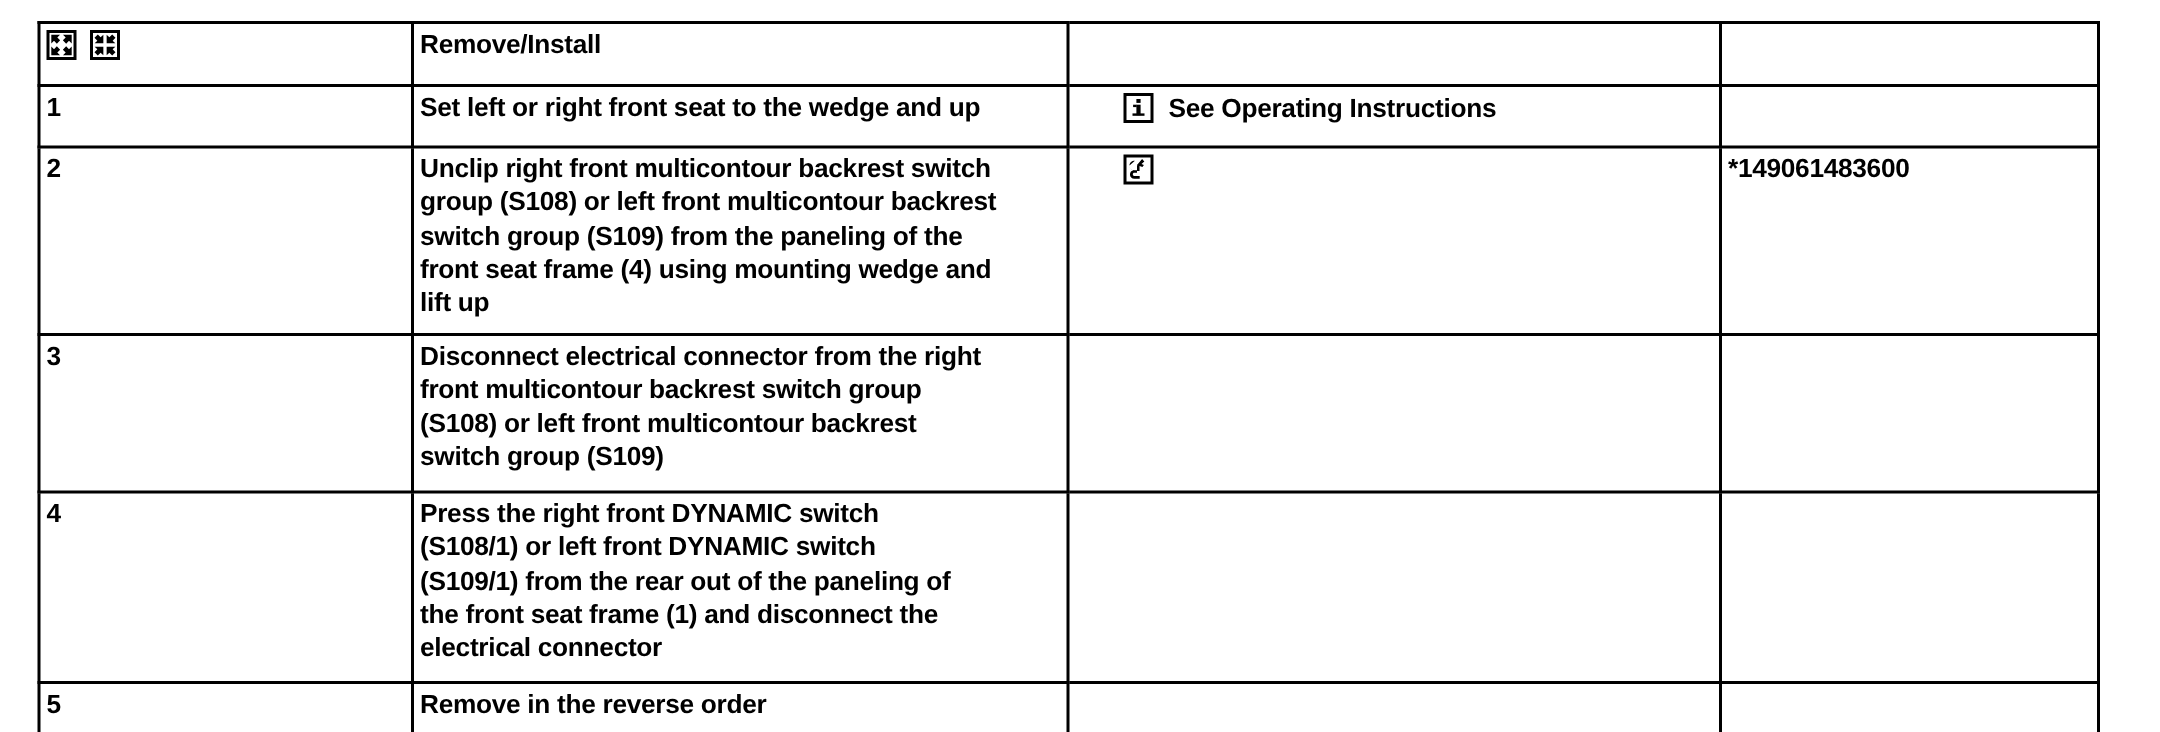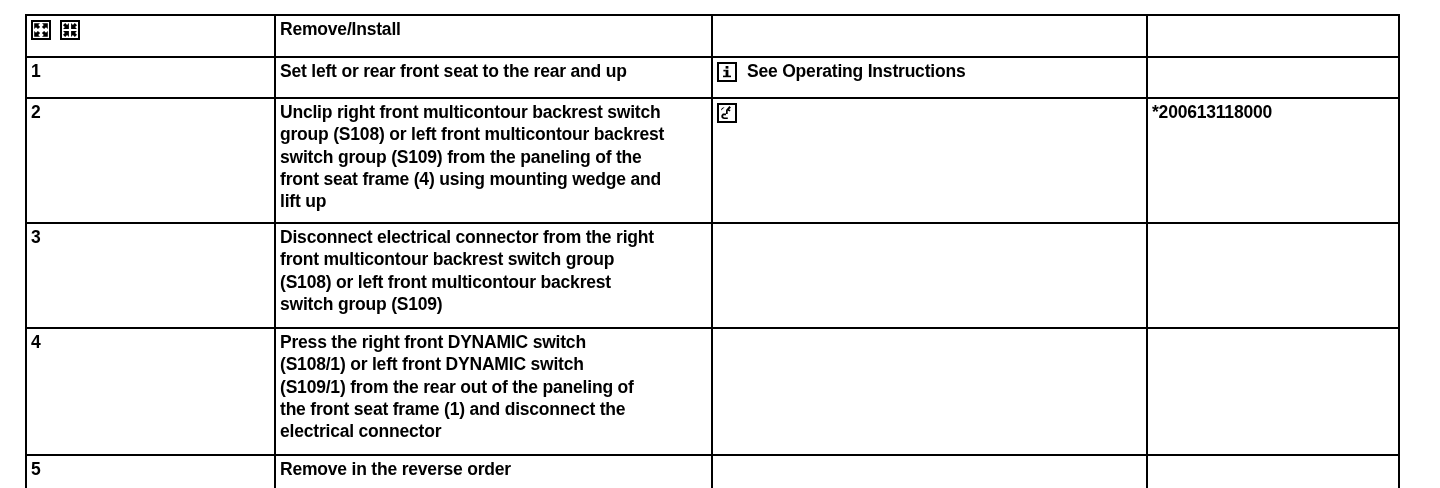--- a/index.html
+++ b/index.html
@@ -74,23 +74,24 @@
     height: 20px;
     border: 2px solid #000000;
     box-sizing: border-box;
     background: #ffffff;
     flex: 0 0 auto;
   }
   .icon-box svg { display: block; }
 
   .note-flex {
     display: flex;
-    align-items: flex-start;
+    align-items: center;
     gap: 10px;
     padding-top: 1px;
+    margin-left: 32px;
   }
   .note-flex .icon-box { margin-top: 1px; }
   .note-label {
     display: block;
     font-size: 17.5px;
     line-height: 20px;
     font-weight: bold;
     letter-spacing: -0.2px;
   }
 </style>
@@ -142,21 +143,21 @@
         <td>
           <span class="cell-text"></span>
         </td>
       </tr>
 
       <tr class="row-step1">
         <td>
           <span class="cell-text">1</span>
         </td>
         <td>
-          <span class="cell-text">Set left or rear front seat to the rear and up</span>
+          <span class="cell-text">Set left or right front seat to the wedge and up</span>
         </td>
         <td>
           <div class="note-flex">
             <span class="icon-box">
               <svg width="16" height="16" viewBox="0 0 16 16">
                 <g fill="#000000">
                   <rect x="6.6" y="2.0" width="2.8" height="2.6"></rect>
                   <rect x="6.6" y="5.8" width="2.8" height="7.0"></rect>
                   <rect x="4.4" y="5.8" width="2.4" height="1.6"></rect>
                   <rect x="4.0" y="11.6" width="8.0" height="1.6"></rect>
@@ -190,21 +191,21 @@
                   <path d="M10.4 1.0 L11.9 2.6 L10.0 4.4 L11.6 5.0 L10.6 6.4 L8.7 5.6 L8.7 9.0 L7.0 9.0 L7.0 5.0 Z"></path>
                   <path d="M5.6 2.2 C3.3 2.2 2.0 3.6 2.0 5.4 C2.0 7.2 3.4 8.5 5.4 8.5 L7.0 8.5 L7.0 10.2 L5.2 10.2 C4.6 10.2 4.2 10.6 4.2 11.2 C4.2 11.9 4.7 12.4 5.5 12.4 L8.8 12.4 L8.8 14.1 L5.3 14.1 C3.5 14.1 2.3 13.0 2.3 11.3 C2.3 9.8 3.3 8.7 4.8 8.5 C3.0 8.1 2.0 7.0 2.0 5.4 Z"></path>
                   <path d="M5.6 3.9 C6.5 3.9 7.1 4.5 7.1 5.4 C7.1 6.3 6.5 6.9 5.6 6.9 C4.7 6.9 4.1 6.3 4.1 5.4 C4.1 4.5 4.7 3.9 5.6 3.9 Z" fill="#ffffff"></path>
                 </g>
               </svg>
             </span>
             <span class="note-label"></span>
           </div>
         </td>
         <td>
-          <span class="cell-text">*200613118000</span>
+          <span class="cell-text">*149061483600</span>
         </td>
       </tr>
 
       <tr class="row-step3">
         <td>
           <span class="cell-text">3</span>
         </td>
         <td>
           <span class="cell-text">Disconnect electrical connector from the right
 front multicontour backrest switch group

